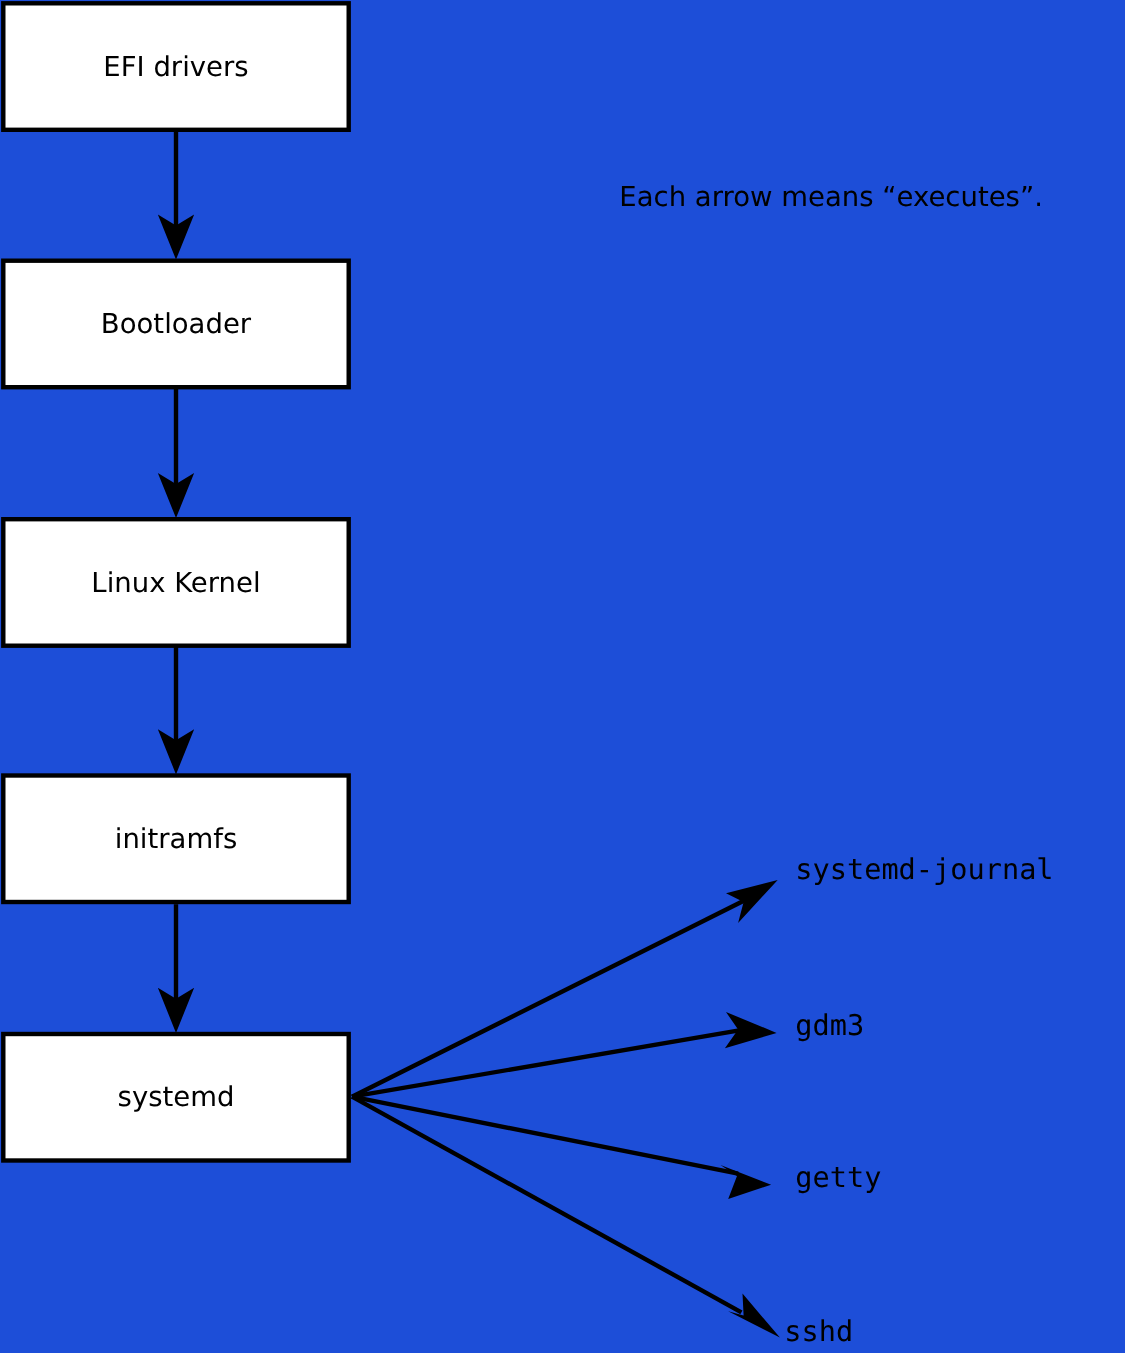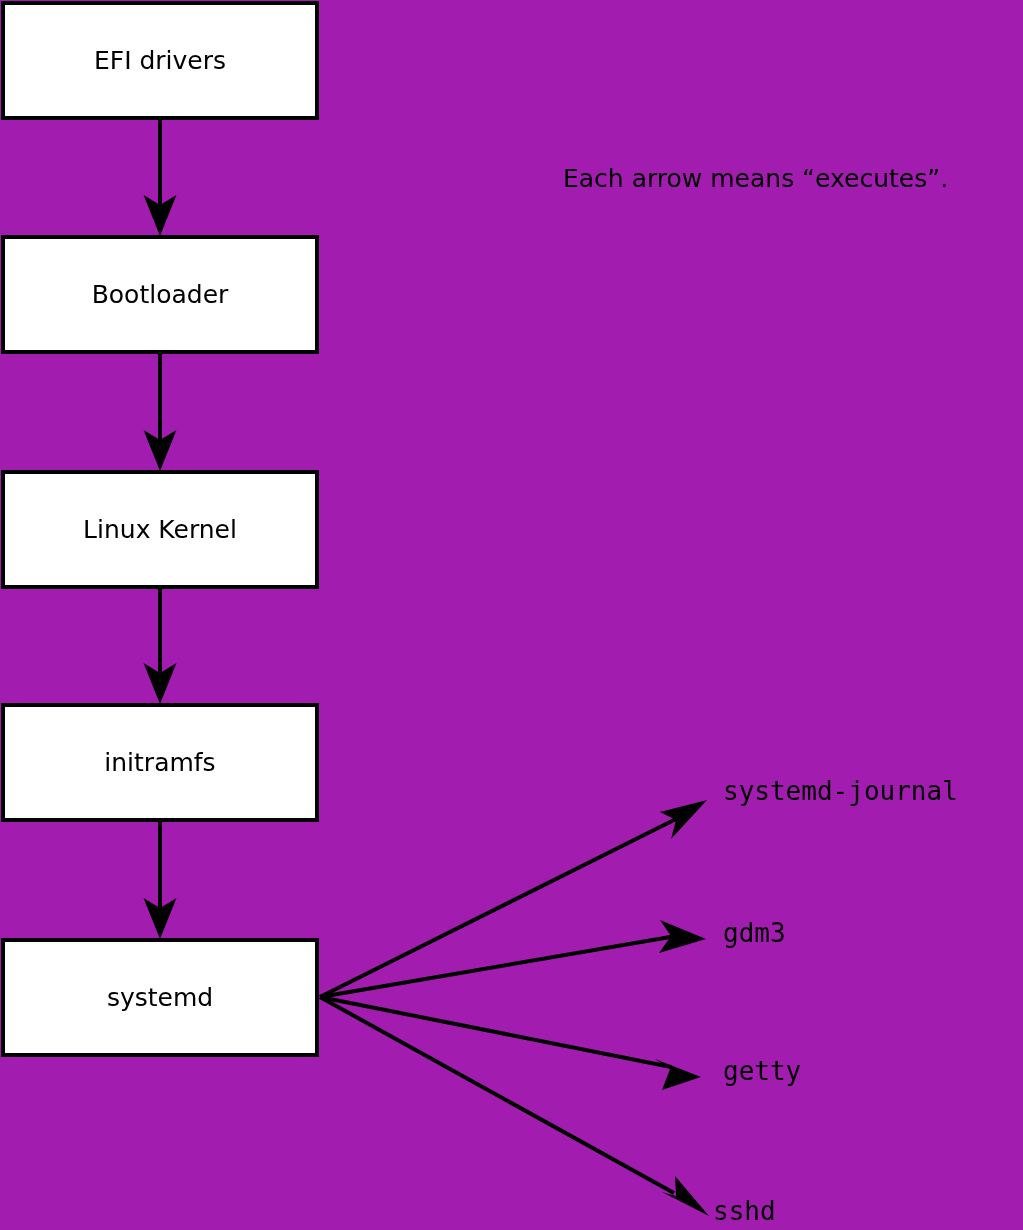--- a/index.html
+++ b/index.html
@@ -9,21 +9,21 @@
     background: #ffffff;
   }
   body {
     font-family: "DejaVu Sans", "Liberation Sans", sans-serif;
     -webkit-font-smoothing: antialiased;
   }
   #canvas {
     position: relative;
     width: 1023px;
     height: 1230px;
-    background: #a21caf;
+    background: #1d4ed8;
     overflow: hidden;
   }
   #diagram-svg {
     position: absolute;
     left: 0;
     top: 0;
     width: 1023px;
     height: 1230px;
     display: block;
   }

